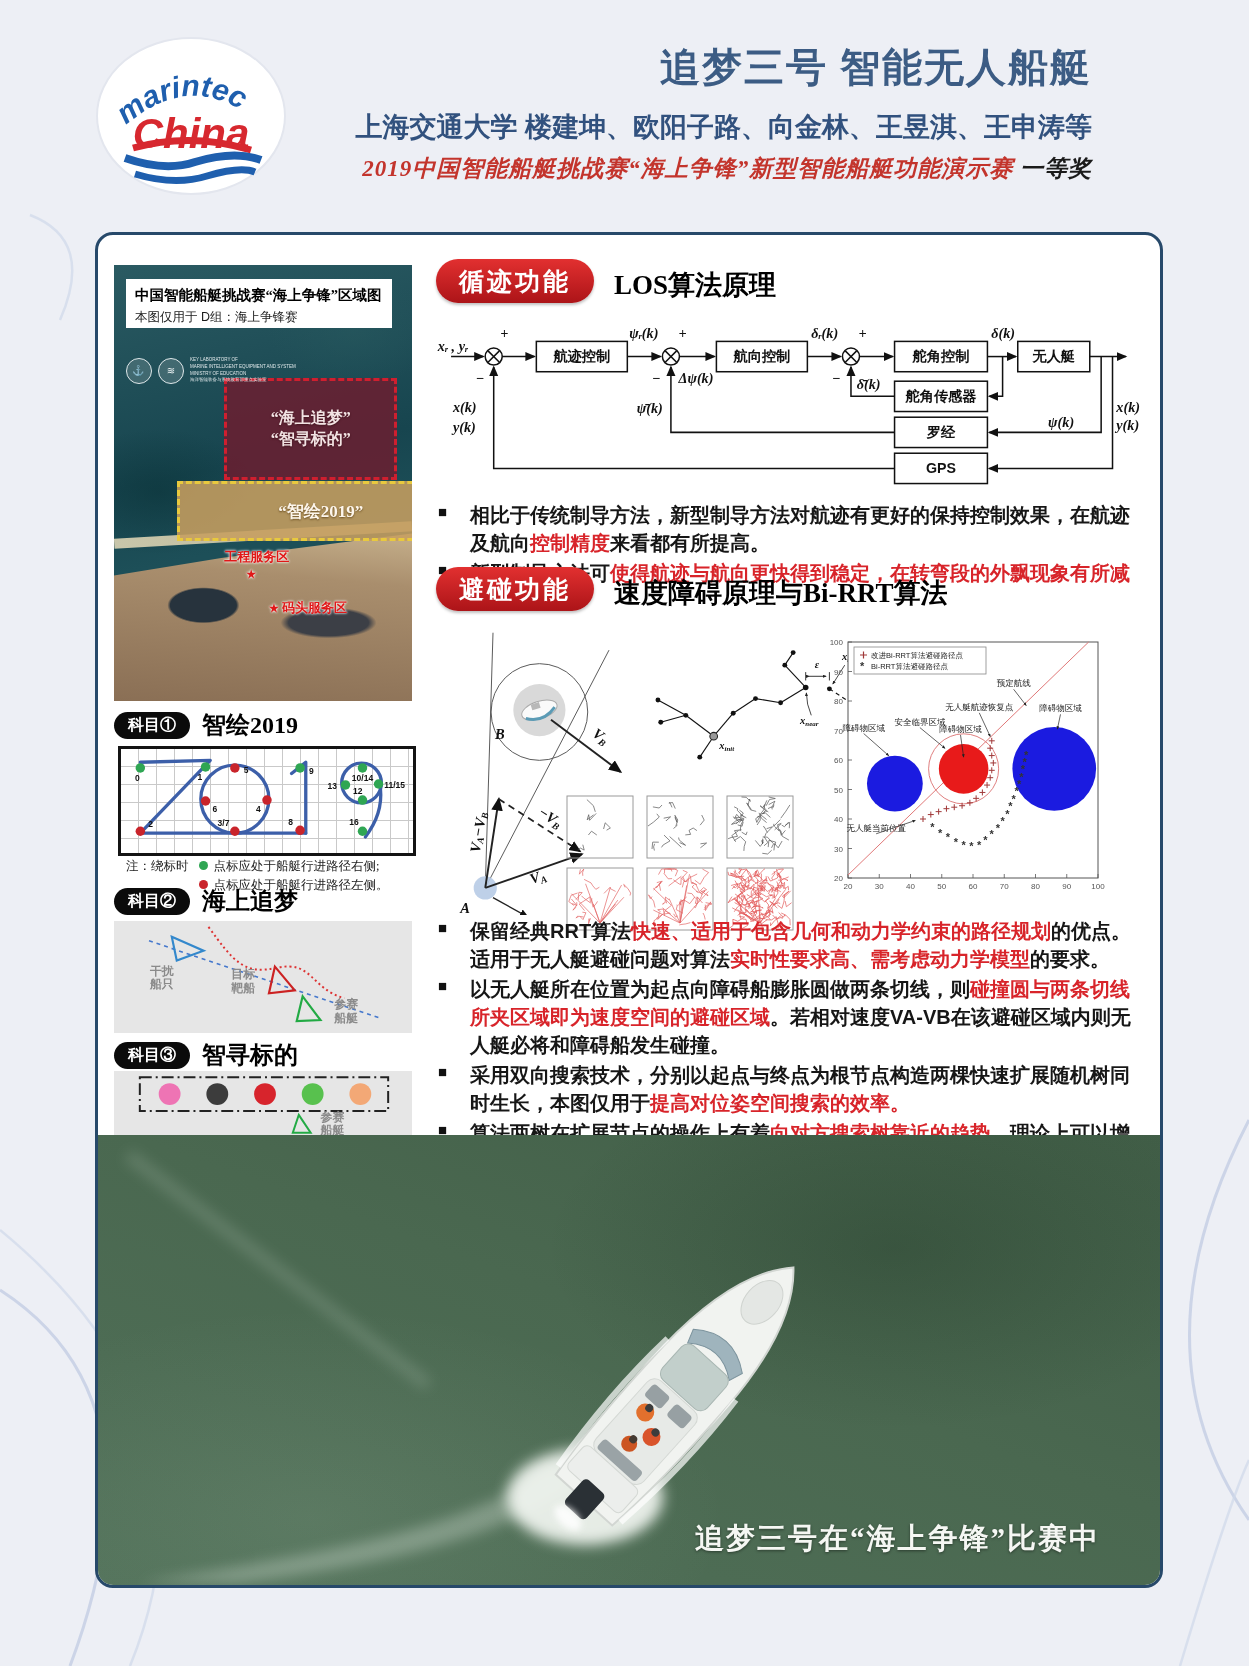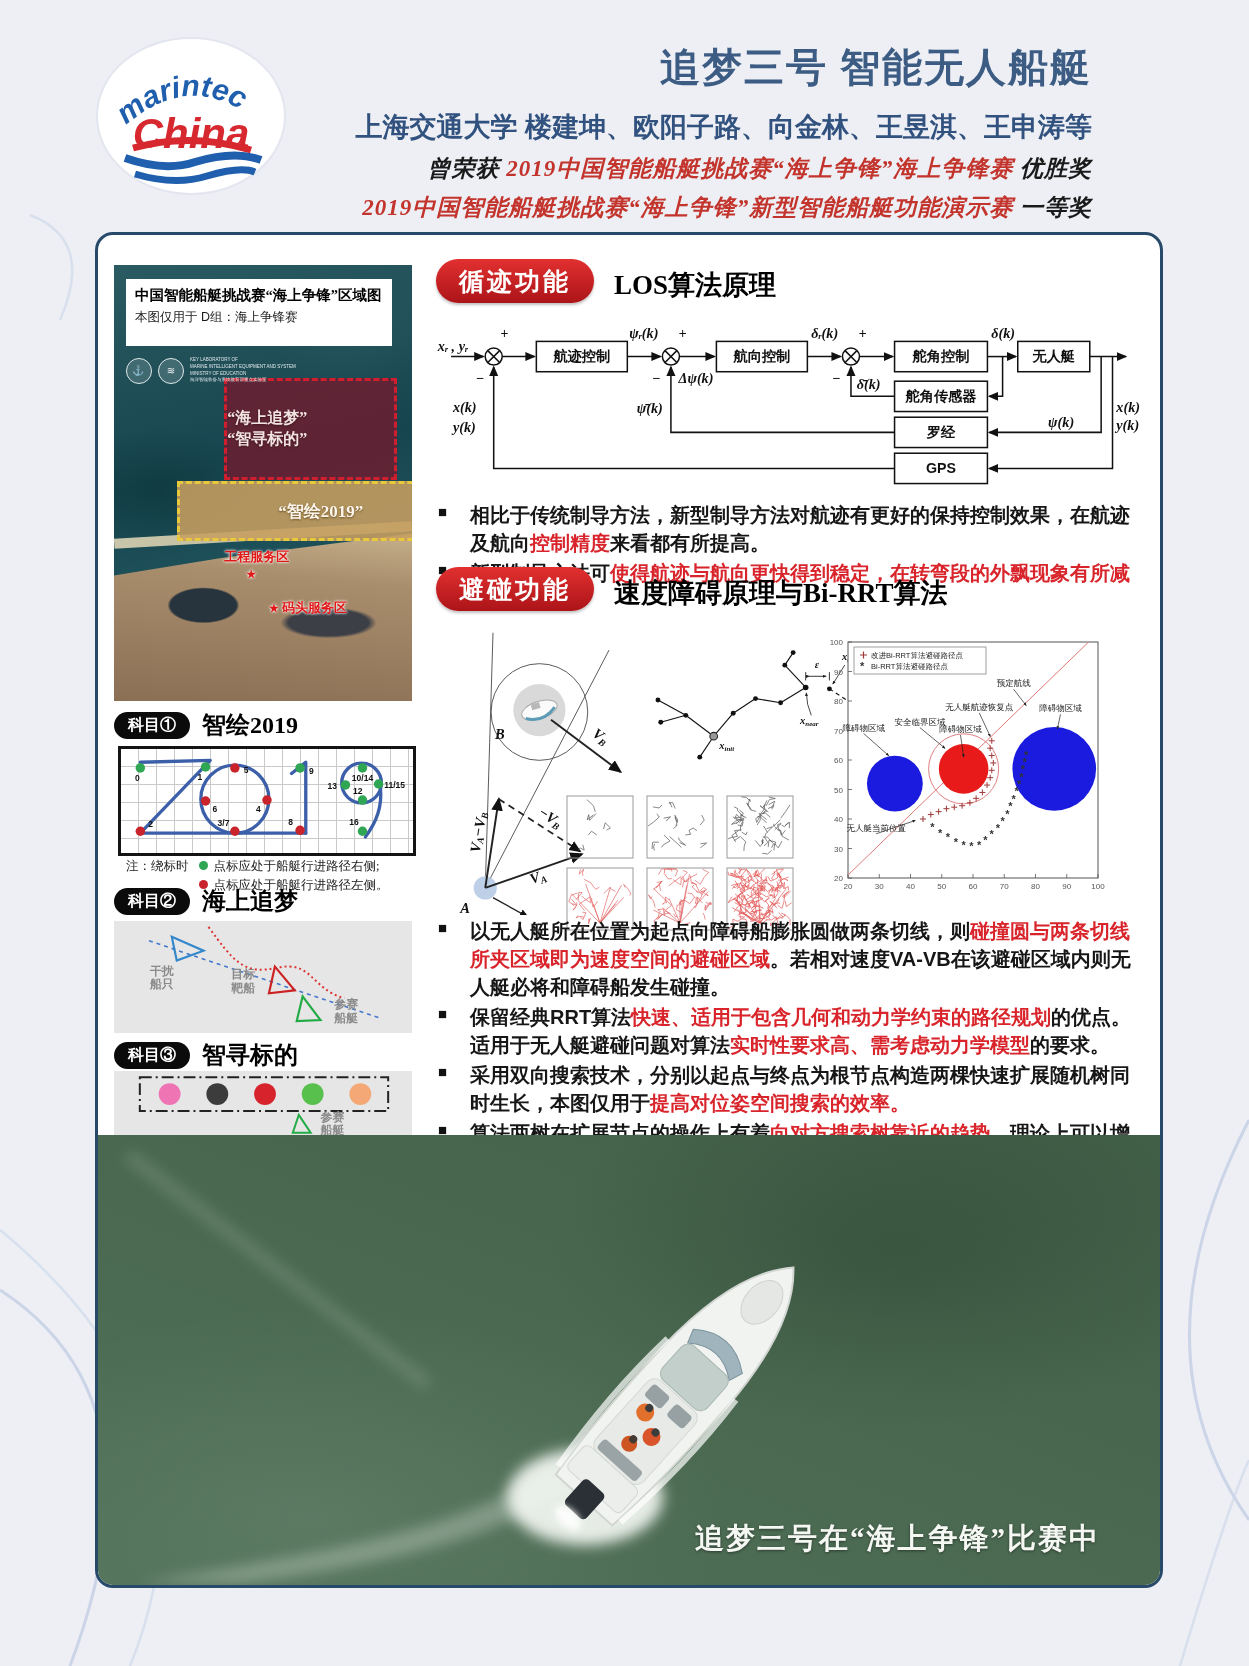--- a/index.html
+++ b/index.html
@@ -23,29 +23,29 @@
          radial-gradient(120px 80px at 80% 15%, rgba(40,90,95,.5), transparent 70%),
          linear-gradient(168deg,#2a5a62 0%,#17454f 45%,#1d4f58 62%);}
   .map-land{position:absolute;left:0;bottom:0;width:100%;height:40%;
        background:
          radial-gradient(60px 30px at 30% 45%, #27333d 0 55%, transparent 60%),
          radial-gradient(80px 26px at 72% 55%, #3c3f46 0 50%, transparent 60%),
          linear-gradient(185deg,#c9b48f 0%,#a98e6d 30%,#8a6f55 100%);
        clip-path:polygon(0 28%,36% 18%,100% 4%,100% 100%,0 100%);}
   .map-beach{position:absolute;left:0;bottom:37%;width:100%;height:10px;background:linear-gradient(90deg,#e7dcba,#d9c89e);
        transform:rotate(-3.4deg);opacity:.85;}
-  .map-titlebox{position:absolute;left:12px;top:14px;width:248px;background:#fff;padding:7px 9px 20px;}
+  .map-titlebox{position:absolute;left:12px;top:14px;width:248px;background:#fff;padding:7px 9px 2px;}
   .map-title{font-family:"Liberation Serif",serif;font-weight:bold;font-size:14.5px;color:#000;}
   .map-sub{margin-top:4px;font-size:12.5px;font-weight:normal;color:#1a1a1a;}
   .map-logos{position:absolute;left:12px;top:92px;display:flex;align-items:center;gap:6px;}
   .map-emblem{width:24px;height:24px;border-radius:50%;border:1.5px solid #dfe8ea;background:rgba(255,255,255,.15);
        display:flex;align-items:center;justify-content:center;color:#eef4f5;font-size:10px;}
   .map-labtext{font-size:4.5px;color:#dfe8ea;line-height:1.5;}
   .zone-red{position:absolute;left:37%;top:26%;width:56%;height:22%;border:3px dashed #cf1f2f;
-       background:rgba(112,28,46,.8);display:flex;flex-direction:column;align-items:flex-start;justify-content:center;}
+       background:rgba(112,28,46,.8);display:flex;flex-direction:column;align-items:center;justify-content:center;}
   .zone-red div{font-family:"Liberation Serif",serif;font-weight:bold;font-size:16px;color:#f2e3e3;text-shadow:0 1px 2px #40121c;}
   .zone-yellow{position:absolute;left:21%;top:49.5%;width:72%;height:12.5%;border:3px dashed #e8c93e;
        background:rgba(198,158,96,.88);display:flex;align-items:center;justify-content:center;padding-left:34px;}
   .zone-yellow div{font-family:"Liberation Serif",serif;font-weight:bold;font-size:17px;color:#fdf6ec;text-shadow:0 1px 2px #6b4e22;}
   .poi{position:absolute;font-family:"Liberation Serif",serif;font-weight:bold;font-size:13px;color:#e01818;
        text-shadow:0 0 3px #fff,0 0 2px #fff;}
   .poi .star{color:#e01818;}
   
   .subj-row{position:absolute;display:flex;align-items:center;gap:12px;}
   .subj-badge{background:#0b0b0b;color:#fff;border-radius:15px;padding:3px 14px;font-size:16px;font-weight:bold;
@@ -110,21 +110,20 @@
     </text>
     <text x="96" y="112" text-anchor="middle" font-size="42" font-weight="bold" font-style="italic" fill="#d7282f" font-family="Liberation Serif,serif">China</text>
     <path d="M38,112 Q96,96 156,114" fill="none" stroke="#d7282f" stroke-width="7"></path>
     <path d="M30,122 Q70,136 100,126 Q140,114 166,124" fill="none" stroke="#1f5fae" stroke-width="8"></path>
     <path d="M40,138 Q80,150 112,140 Q146,130 160,136" fill="none" stroke="#1f5fae" stroke-width="7"></path>
   </svg>
 
   <div class="hdr">
     <div class="hdr-title">追梦三号 智能无人船艇</div>
     <div class="hdr-authors">上海交通大学 楼建坤、欧阳子路、向金林、王昱淇、王申涛等</div>
-    <div class="hdr-award"><span>曾荣获 </span><span class="red">2019中国智能船艇挑战赛“海上争锋”海上争锋赛</span><span> 优胜奖</span></div>
     <div class="hdr-award"><span class="red">2019中国智能船艇挑战赛“海上争锋”新型智能船艇功能演示赛</span><span> 一等奖</span></div>
   </div>
 
   <div class="panel">
 
     <div class="map">
       <div class="map-land"></div>
       <div class="map-beach"></div>
       <div class="zone-red">
         <div>“海上追梦”</div>
@@ -746,22 +745,22 @@
         <line x1="173.25" y1="82.85" x2="184.1875" y2="106.39999999999998" stroke="#222" stroke-width="0.7" marker-end="url(#pArr)"></line>
         <text x="207.625" y="56.25" text-anchor="middle" class="ann">预定航线</text>
         <line x1="207.625" y1="59.25" x2="220.125" y2="75.42499999999998" stroke="#222" stroke-width="0.7" marker-end="url(#pArr)"></line>
         <text x="254.5" y="81.32499999999999" text-anchor="middle" class="ann">障碍物区域</text>
         <line x1="254.5" y1="84.32499999999999" x2="251.375" y2="99.02499999999998" stroke="#222" stroke-width="0.7" marker-end="url(#pArr)"></line>
         <text x="70.125" y="200.8" text-anchor="middle" class="ann">无人艇当前位置</text>
         <line x1="70.125" y1="203.8" x2="109.1875" y2="190.475" stroke="#222" stroke-width="0.7" marker-end="url(#pArr)"></line>
       </svg>
 
     <ul class="bullets" style="left:338px;top:682px;">
+        <li><span>保留经典RRT算法</span><span class="r">快速、适用于包含几何和动力学约束的路径规划</span><span>的优点。适用于无人艇避碰问题对算法</span><span class="r">实时性要求高、需考虑动力学模型</span><span>的要求。</span></li>
         <li><span>以无人艇所在位置为起点向障碍船膨胀圆做两条切线，则</span><span class="r">碰撞圆与两条切线所夹区域即为速度空间的避碰区域</span><span>。若相对速度VA-VB在该避碰区域内则无人艇必将和障碍船发生碰撞。</span></li>
-        <li><span>保留经典RRT算法</span><span class="r">快速、适用于包含几何和动力学约束的路径规划</span><span>的优点。适用于无人艇避碰问题对算法</span><span class="r">实时性要求高、需考虑动力学模型</span><span>的要求。</span></li>
         <li><span>采用双向搜索技术，分别以起点与终点为根节点构造两棵快速扩展随机树同时生长，本图仅用于</span><span class="r">提高对位姿空间搜索的效率。</span></li>
         <li><span>算法两树在扩展节点的操作上有着</span><span class="r">向对方搜索树靠近的趋势</span><span>，理论上可以增强搜索的目的性，降低路径规划时间。</span></li>
       </ul>
 
     <div class="photo">
       <svg width="1056" height="450" viewBox="0 0 1056 450">
         <defs>
           <filter id="soft" x="-40%" y="-40%" width="180%" height="180%">
               <feGaussianBlur stdDeviation="7"></feGaussianBlur>
             </filter>

